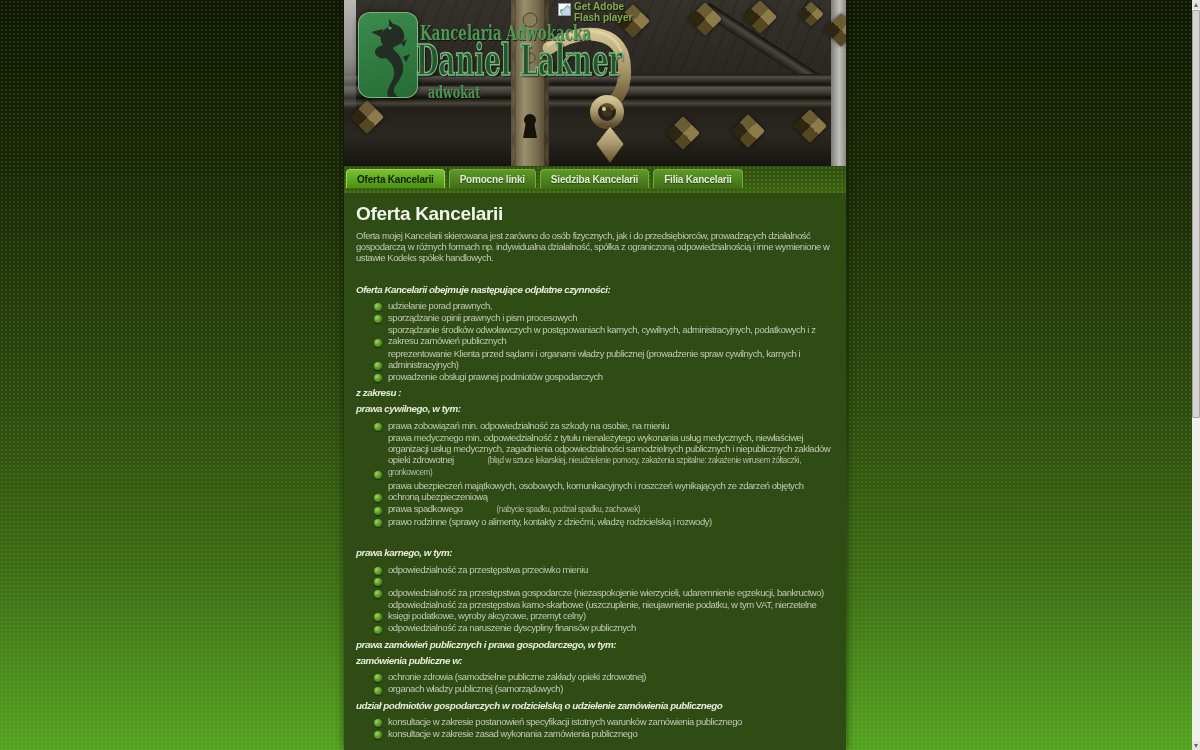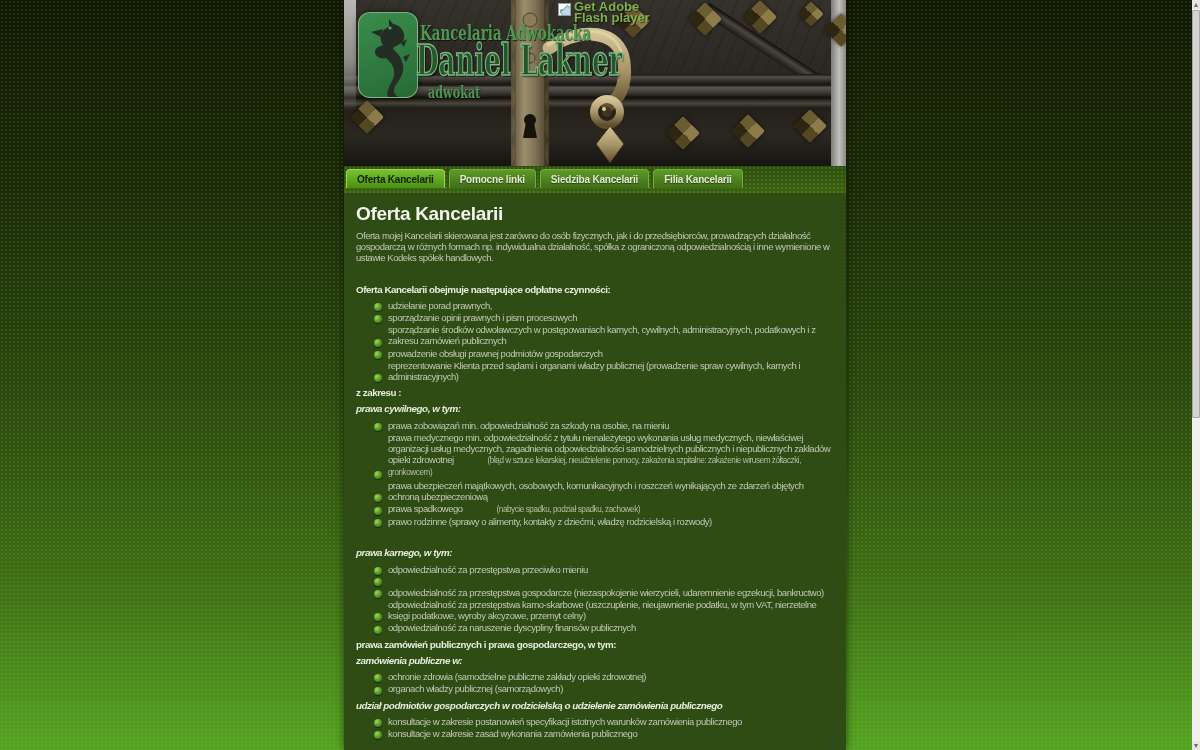--- a/index.html
+++ b/index.html
@@ -65,21 +65,21 @@
     font-size:17px; color: rgba(80,155,85,.95); text-shadow: 1px 1px 1px rgba(0,0,0,.6);
     transform: scaleX(.66); transform-origin:left top; white-space:nowrap; }
   
   .flash { position:absolute; left:214px; top:1px; display:flex; gap:3px; text-decoration:none; cursor:pointer; }
   .flash .bimg { width:13px; height:13px; margin-top:2px; background:#fff; border:1px solid #9a9a9a;
     position:relative; overflow:hidden; flex:0 0 13px; }
   .flash .bimg:before { content:""; position:absolute; left:1px; top:5px; width:4px; height:4px;
     border-radius:50%; background:#3fae49; }
   .flash .bimg:after { content:""; position:absolute; right:-3px; bottom:-3px; width:9px; height:9px;
     background:#bcd9ee; transform:rotate(45deg); border:1px solid #8aa; }
-  .flash .txt { font-size:13px; font-weight:bold; line-height:11px; color:#7fb04a;
+  .flash .txt { font-size:10px; font-weight:bold; line-height:11px; color:#7fb04a;
     text-shadow: 1px 1px 1px rgba(0,0,0,.6); }
   
   .tabstrip { position:relative; width:502px; height:27px;
     background: linear-gradient(180deg,#2f4e0e,#3b6112);
     padding: 3px 0 0 2px; display:flex; gap:4px; }
   .tabstrip .tex { position:absolute; inset:0;
     background-image: radial-gradient(rgba(170,230,100,.16) 1px, transparent 1.3px);
     background-size: 4px 4px; pointer-events:none; }
   .tab { position:relative; height:19px; padding: 0 10px; border-radius: 4px 4px 0 0;
     display:flex; align-items:center; font-size:10px; font-weight:bold; letter-spacing:-.2px;
@@ -89,21 +89,21 @@
     text-shadow: 0 1px 1px rgba(0,0,0,.5);
   }
   .tab.active { background: linear-gradient(180deg,#79c130,#4a9114); color:#122305;
     border-color:#95d65a; text-shadow:none; }
   
   .content { padding: 0 12px; color:#c3c8b8; font-size:9.5px; letter-spacing:-.45px; line-height:11.2px; }
   .content h1 { margin-top:10px; margin-bottom:5px; font-size:19px; line-height:22px;
     letter-spacing:-.3px; color:#f2f4ee; font-weight:bold; }
   .para { margin:5px 0; }
   .spacer { height:10px; }
-  .subhead { margin:5px 0 2px; font-weight:bold; color:#e8ecdc; font-size:9.8px; }
+  .subhead { margin:5px 0 2px; font-weight:bold; color:#e8ecdc; font-size:9.8px;font-style:italic; }
   .subhead.italic { font-style:italic; }
   .blist { margin:5px 0; padding-left:18px; }
   .li { display:flex; gap:6px; margin-bottom:1px;align-items:flex-end; }
   .li .dot { flex:0 0 8px; width:8px; height:8px; border-radius:50%; margin-top:2px;
     background: radial-gradient(circle at 35% 30%, #9fd45e, #4f8f1d 60%, #2f5c10);
     box-shadow: 0 1px 1px rgba(0,0,0,.5); }
   .li .note { font-size:8.2px; color:#b7bda9;padding-left:32px; }
   
   .sbar { position:absolute; right:0; top:0; width:8px; height:750px; background:#f2f0ee; }
   .sbtn { position:absolute; left:0; width:8px; height:9px; background:#e8e6e4; display:flex;
@@ -215,25 +215,25 @@
           <div class="li">
             <span class="dot"></span>
             <span class="txt">sporządzanie opinii prawnych i pism procesowych</span>
           </div>
           <div class="li">
             <span class="dot"></span>
             <span class="txt">sporządzanie środków odwoławczych w postępowaniach karnych, cywilnych, administracyjnych, podatkowych i z zakresu zamówień publicznych</span>
           </div>
           <div class="li">
             <span class="dot"></span>
+            <span class="txt">reprezentowanie Klienta przed sądami i organami władzy publicznej (prowadzenie spraw cywilnych, karnych i administracyjnych)</span>
+          </div>
+          <div class="li">
+            <span class="dot"></span>
             <span class="txt">prowadzenie obsługi prawnej podmiotów gospodarczych</span>
-          </div>
-          <div class="li">
-            <span class="dot"></span>
-            <span class="txt">reprezentowanie Klienta przed sądami i organami władzy publicznej (prowadzenie spraw cywilnych, karnych i administracyjnych)</span>
           </div>
         </div>
         <div class="subhead">z zakresu :</div>
         <div class="subhead italic">prawa cywilnego, w tym:</div>
         <div class="blist">
           <div class="li">
             <span class="dot"></span>
             <span class="txt">prawa zobowiązań min. odpowiedzialność za szkody na osobie, na mieniu</span>
           </div>
           <div class="li">

